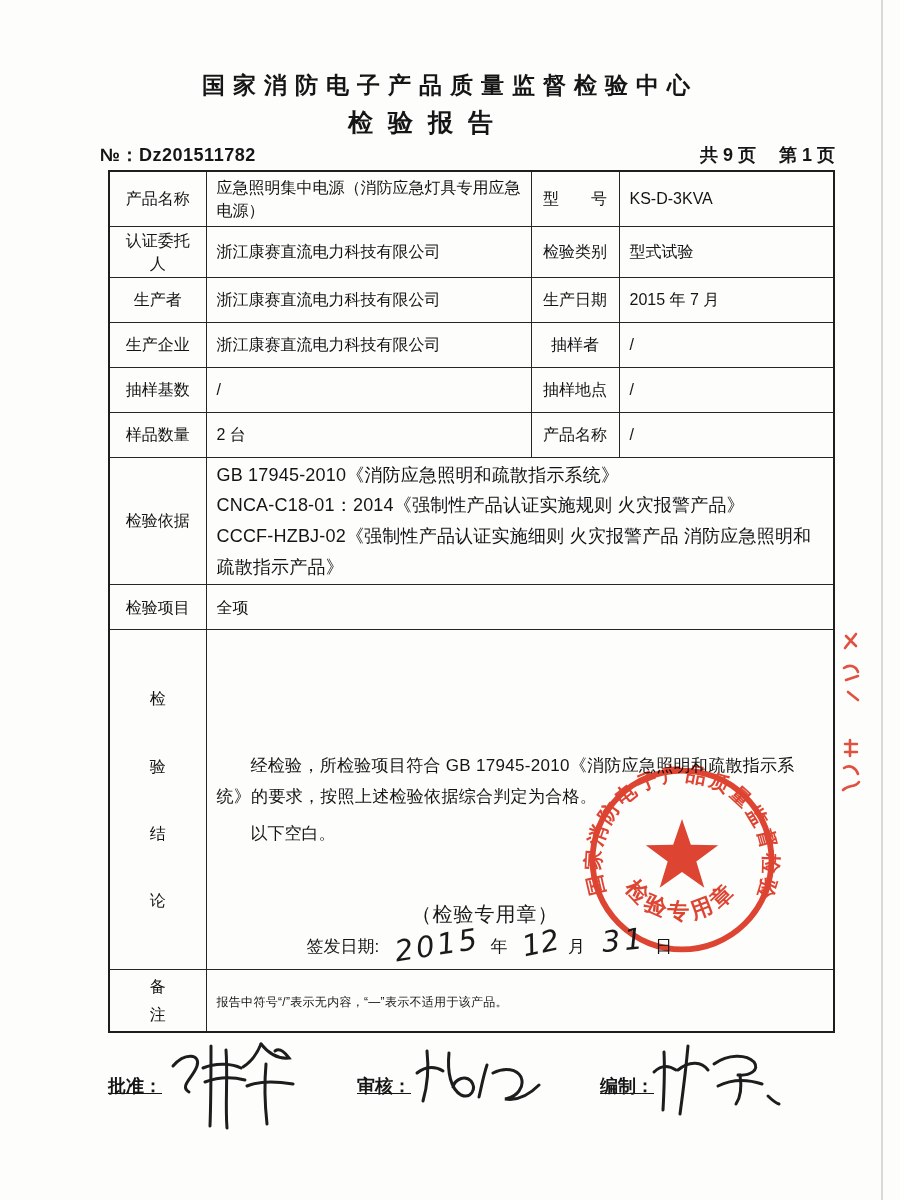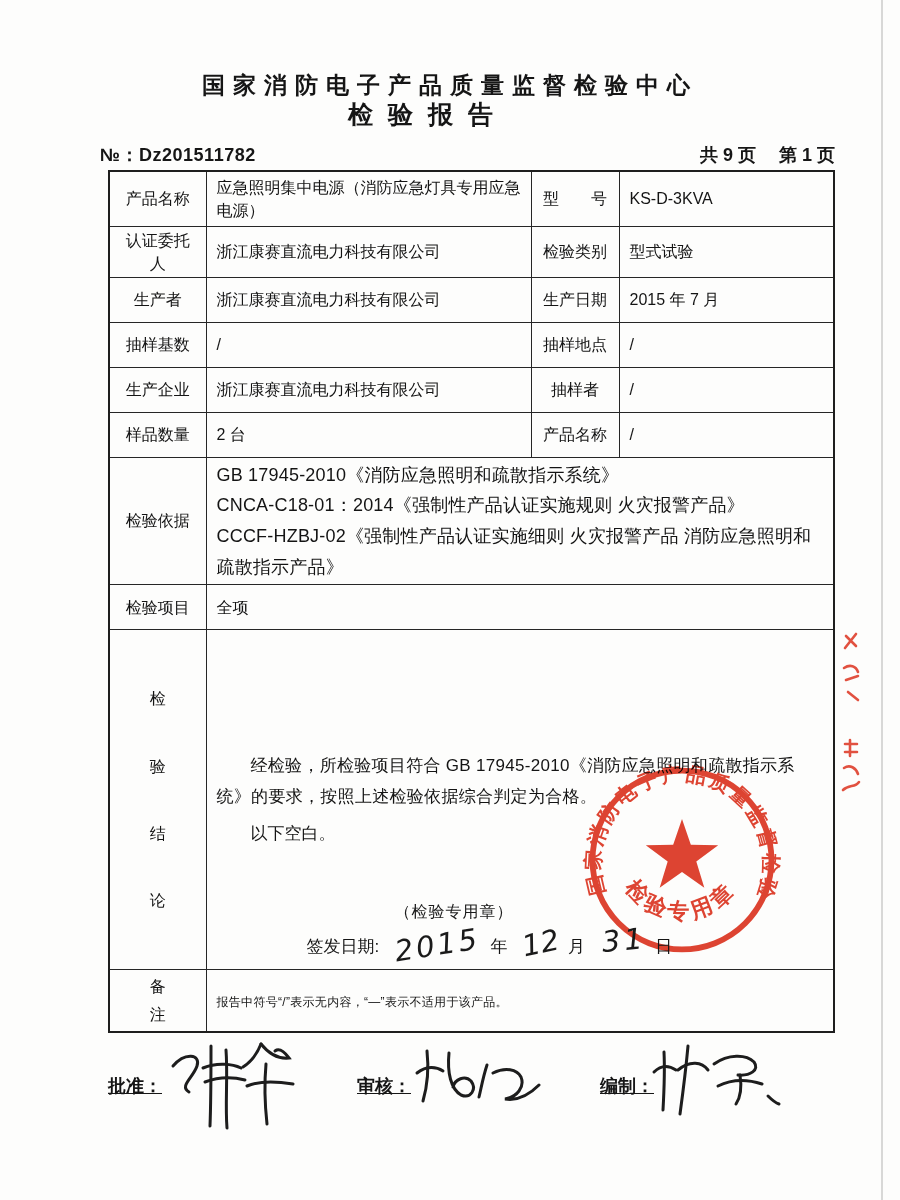--- a/index.html
+++ b/index.html
@@ -9,21 +9,21 @@
     font-family:"Liberation Sans","DejaVu Sans",sans-serif;
     color:#1c1c1c;
   }
   .scan-edge{position:absolute;left:881px;top:0;width:2px;height:1200px;background:rgba(170,170,170,.45);}
   
   .center-name{
     position:absolute;left:0;top:70px;width:900px;text-align:center;
     font-size:23px;font-weight:bold;letter-spacing:8px;color:#151515;
   }
   .doc-title{
-    position:absolute;left:0;top:98px;width:856px;text-align:center;
+    position:absolute;left:0;top:106px;width:856px;text-align:center;
     font-size:25px;font-weight:bold;letter-spacing:15px;color:#151515;
   }
   .no-row{
     position:absolute;left:100px;top:143px;width:735px;height:24px;
     display:flex;justify-content:space-between;align-items:flex-start;
     font-size:18px;font-weight:bold;color:#161616;
   }
   .no-left{letter-spacing:.5px;}
   .pages span{margin-left:18px;}
   
@@ -39,21 +39,21 @@
   td.lab{text-align:center;padding:2px 4px;}
   td.val{text-align:left;padding-left:13px;}
   .sp-pre{white-space:pre;}
   .basis-line{font-size:18px;line-height:1.7;letter-spacing:.2px;}
   
   td.concl-label div{display:flex;flex-direction:column;align-items:center;justify-content:center;gap:44px;height:100%;}
   td.concl{position:relative;vertical-align:top;padding:14px 16px;}
   .concl-p1{font-size:17px;line-height:1.85;text-indent:2em;letter-spacing:.3px;}
   .concl-p2{font-size:17px;line-height:1.85;text-indent:2em;margin-top:6px;}
   .seal-caption{
-    position:absolute;left:188px;top:270px;font-size:16px;color:#1a1a1a;
+    position:absolute;left:205px;top:270px;font-size:20px;color:#1a1a1a;
     letter-spacing:1px;z-index:3;
   }
   .sign-date{
     position:absolute;left:100px;top:298px;z-index:3;font-size:17px;color:#151515;
     white-space:nowrap;
   }
   .hand{display:inline-block;font-style:italic;font-size:29px;line-height:1;
     font-family:"DejaVu Sans",sans-serif;color:#1a1a1a;}
   .hand-y{transform:rotate(-9deg) translateY(3px);letter-spacing:3px;margin:0 6px 0 10px;}
   .hand-m{transform:rotate(-12deg) translateY(1px);margin:0 4px 0 10px;}
@@ -108,29 +108,29 @@
     <td class="lab">检验类别</td>
     <td class="val">型式试验</td>
   </tr>
   <tr style="height:45px">
     <td class="lab">生产者</td>
     <td class="val">浙江康赛直流电力科技有限公司</td>
     <td class="lab">生产日期</td>
     <td class="val">2015 年 7 月</td>
   </tr>
   <tr style="height:45px">
-    <td class="lab">抽样基数</td>
-    <td class="val">/</td>
-    <td class="lab">抽样地点</td>
-    <td class="val">/</td>
-  </tr>
-  <tr style="height:45px">
     <td class="lab">生产企业</td>
     <td class="val">浙江康赛直流电力科技有限公司</td>
     <td class="lab">抽样者</td>
+    <td class="val">/</td>
+  </tr>
+  <tr style="height:45px">
+    <td class="lab">抽样基数</td>
+    <td class="val">/</td>
+    <td class="lab">抽样地点</td>
     <td class="val">/</td>
   </tr>
   <tr style="height:45px">
     <td class="lab">样品数量</td>
     <td class="val">2 台</td>
     <td class="lab">产品名称</td>
     <td class="val">/</td>
   </tr>
   <tr style="height:103px">
     <td class="lab">检验依据</td>

